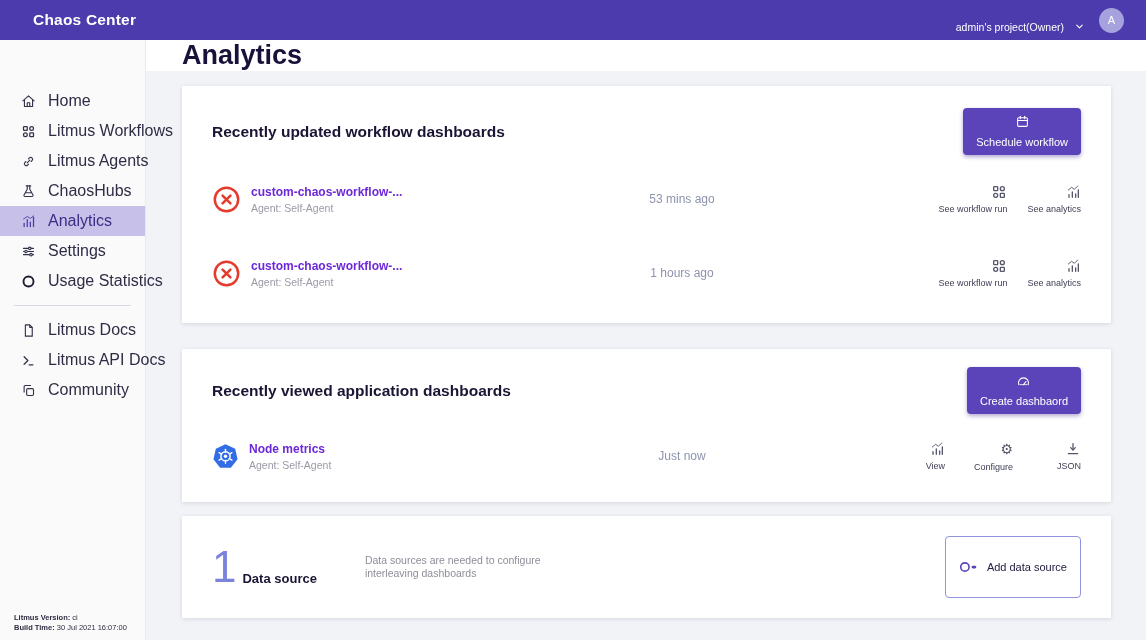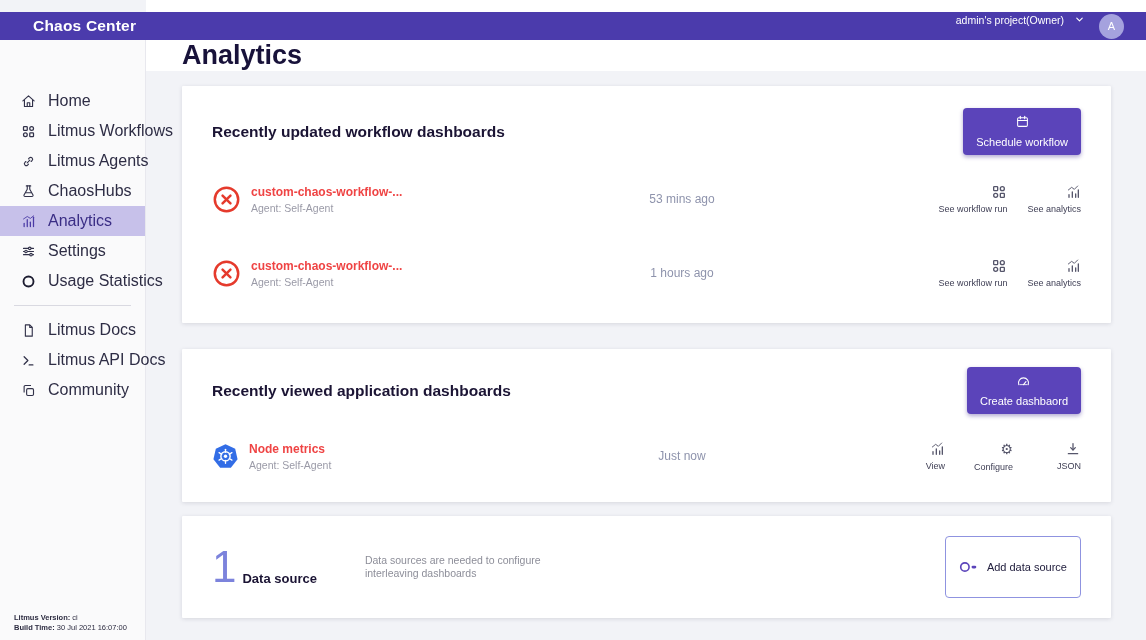--- a/index.html
+++ b/index.html
@@ -1,23 +1,23 @@
 <!DOCTYPE html>
 <html><head>
 <meta charset="utf-8">
 <style>
   * { margin:0; padding:0; box-sizing:border-box; }
   html,body { width:1146px; height:640px; overflow:hidden; }
   body { font-family:"Liberation Sans", sans-serif; background:#f2f3f7; color:#1c1433; }
 
   
-  .app-header { position:fixed; top:12px; left:0; width:1146px; height:28px; background:#4b3bac;
+  .app-header { position:fixed; top:0; left:0; width:1146px; height:40px; background:#4b3bac;
     display:flex; align-items:center; justify-content:space-between; padding:0 22px 0 33px; z-index:50; }
   .app-title { color:#fff; font-size:15.5px; font-weight:bold; letter-spacing:.2px; }
-  .header-right { display:flex; align-items:flex-start; gap:14px; }
+  .header-right { display:flex; align-items:flex-end; gap:14px; }
   .project-selector { display:flex; align-items:center; gap:10px; color:#fff; font-size:10.5px; cursor:pointer; }
   .avatar { width:25px; height:25px; border-radius:50%; background:#a5a2de; color:#fff;
     display:flex; align-items:center; justify-content:center; font-size:11px; cursor:pointer; }
 
   
   .sidebar { position:fixed; top:40px; left:0; bottom:0; width:146px; background:#fafafb;
     border-right:1px solid #e8e8ee; z-index:40; }
   .side-nav { margin-top:46px; }
   .side-item { height:30px; display:flex; align-items:center; gap:12px; padding-left:21px;
     font-size:16px; font-weight:500; color:#2e2d45; cursor:pointer; white-space:nowrap; }
@@ -42,21 +42,21 @@
   .btn-primary { display:flex; align-items:center; gap:8px; background:#5b44ba; color:#fff;
     font-size:11px; border:none; border-radius:4px; padding:7px 13px; cursor:pointer;
     box-shadow:0 2px 4px rgba(60,40,140,.4); font-family:inherit;flex-direction:column; }
   .btn-outline { display:flex; align-items:center; gap:9px; background:#fff; color:#23203f;
     font-size:11px; border:1px solid #8f93e0; border-radius:4px; padding:23px 13px; cursor:pointer; font-family:inherit; }
 
   .card1 { padding:22px 30px 28px; }
   .rows { margin-top:22px; display:flex; flex-direction:column; gap:30px; }
   .drow { display:flex; align-items:center; min-height:44px; }
   .drow-left { display:flex; align-items:center; gap:10px; flex:0 0 390px; }
-  .drow-name { font-size:12px; font-weight:bold; color:#ef4444; margin-bottom:3px; }
+  .drow-name { font-size:12px; font-weight:bold; color:#6d28d9; margin-bottom:3px; }
   .drow-agent { font-size:10.5px; color:#9a9aa7; }
   .drow-time { flex:0 0 160px; text-align:center; font-size:12px; color:#8e93ac; }
   .drow-spacer { flex:1; }
   .drow-actions { display:flex; gap:20px; }
   .action { display:flex; flex-direction:column; align-items:flex-end; gap:4px; cursor:pointer; min-width:52px; }
   .action-label { font-size:9px; color:#3e3e54; white-space:nowrap; }
   .gear-glyph { font-family:"DejaVu Sans", sans-serif; font-size:14px; line-height:17px; color:#56566b; }
 
   .card2 { margin-top:26px; padding:18px 30px 24px; }
   .card3 { margin-top:14px; padding:20px 30px; display:flex; align-items:center; }

